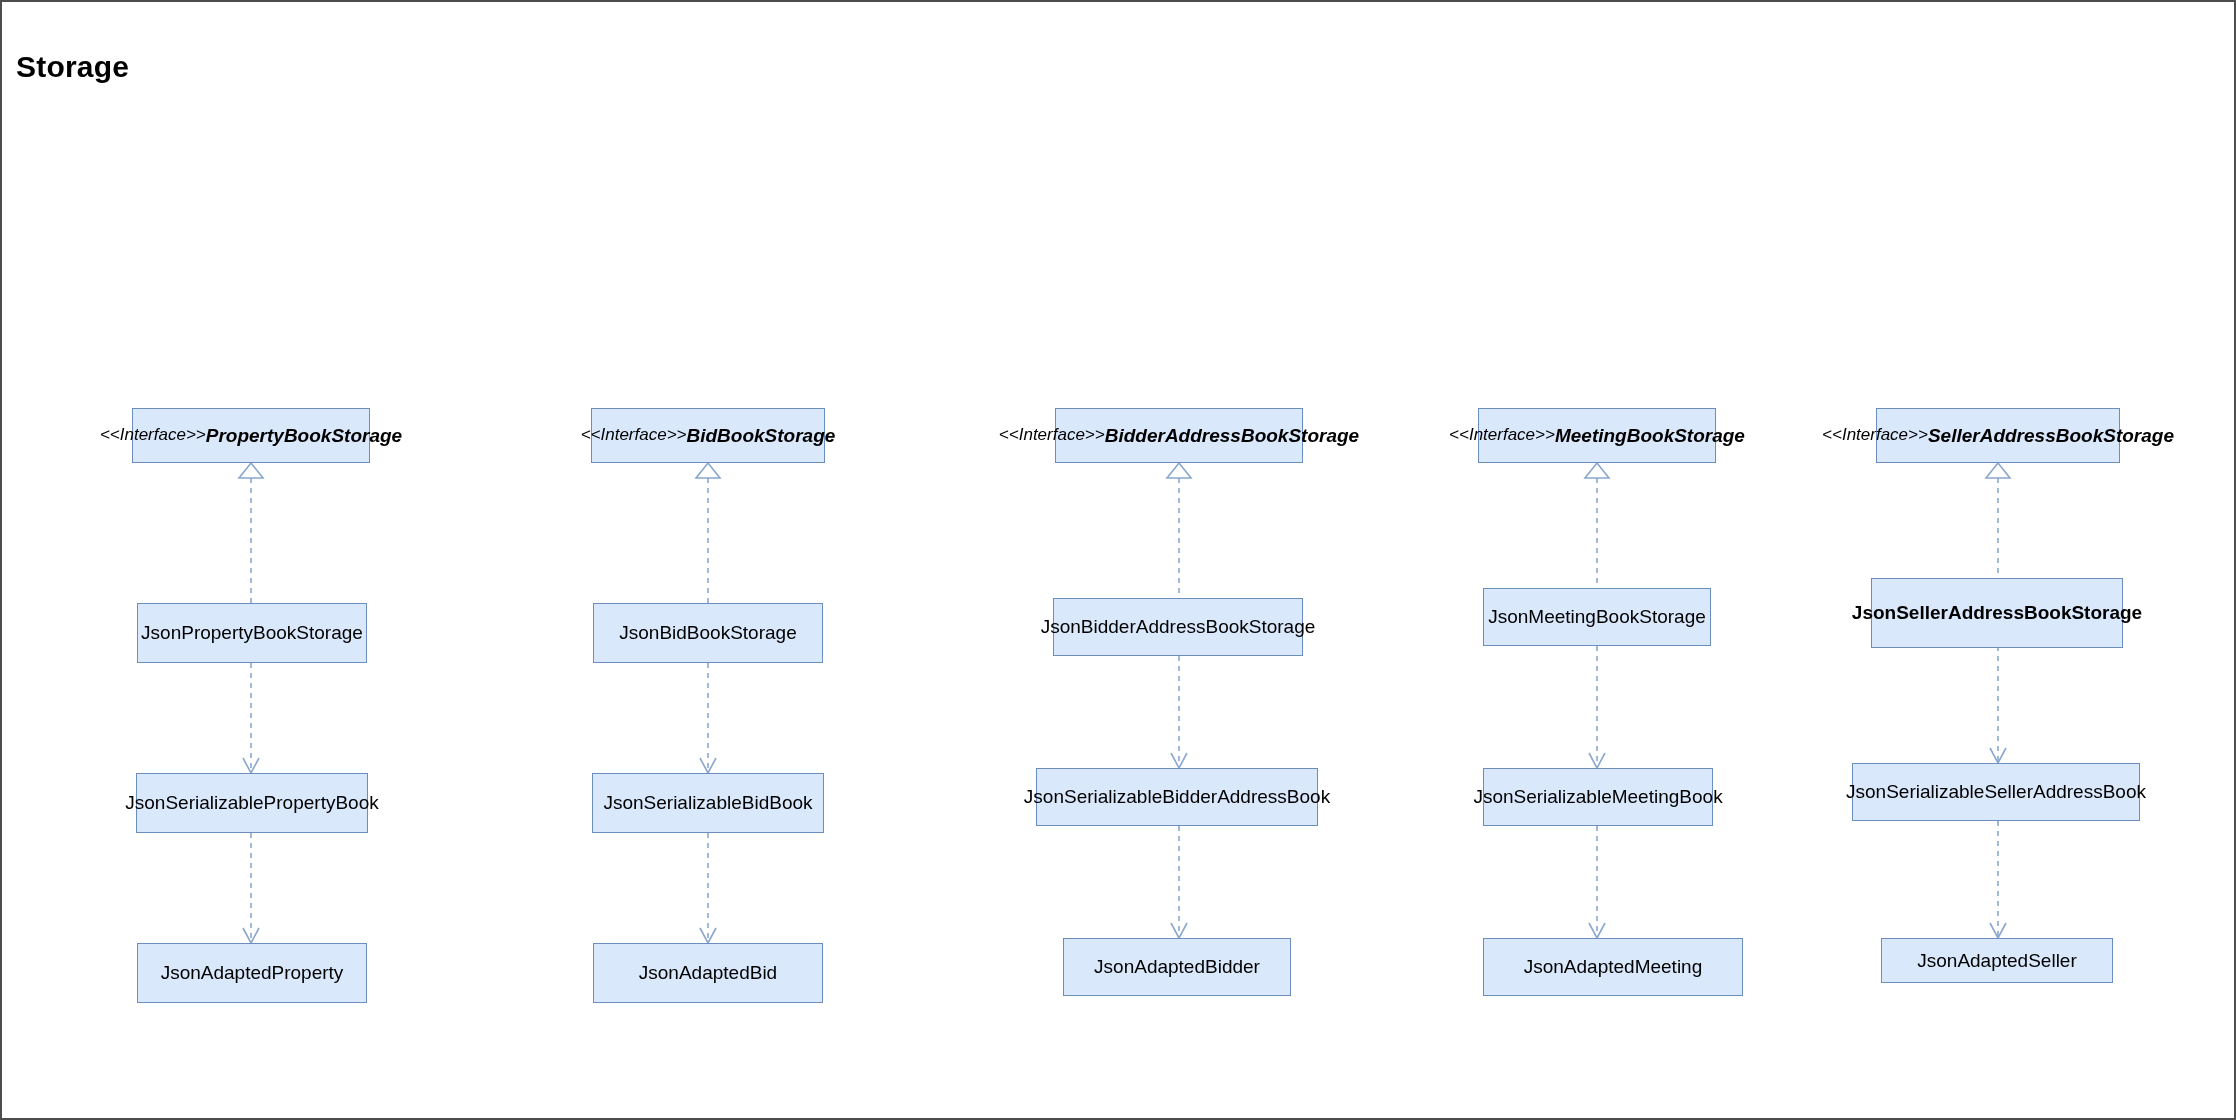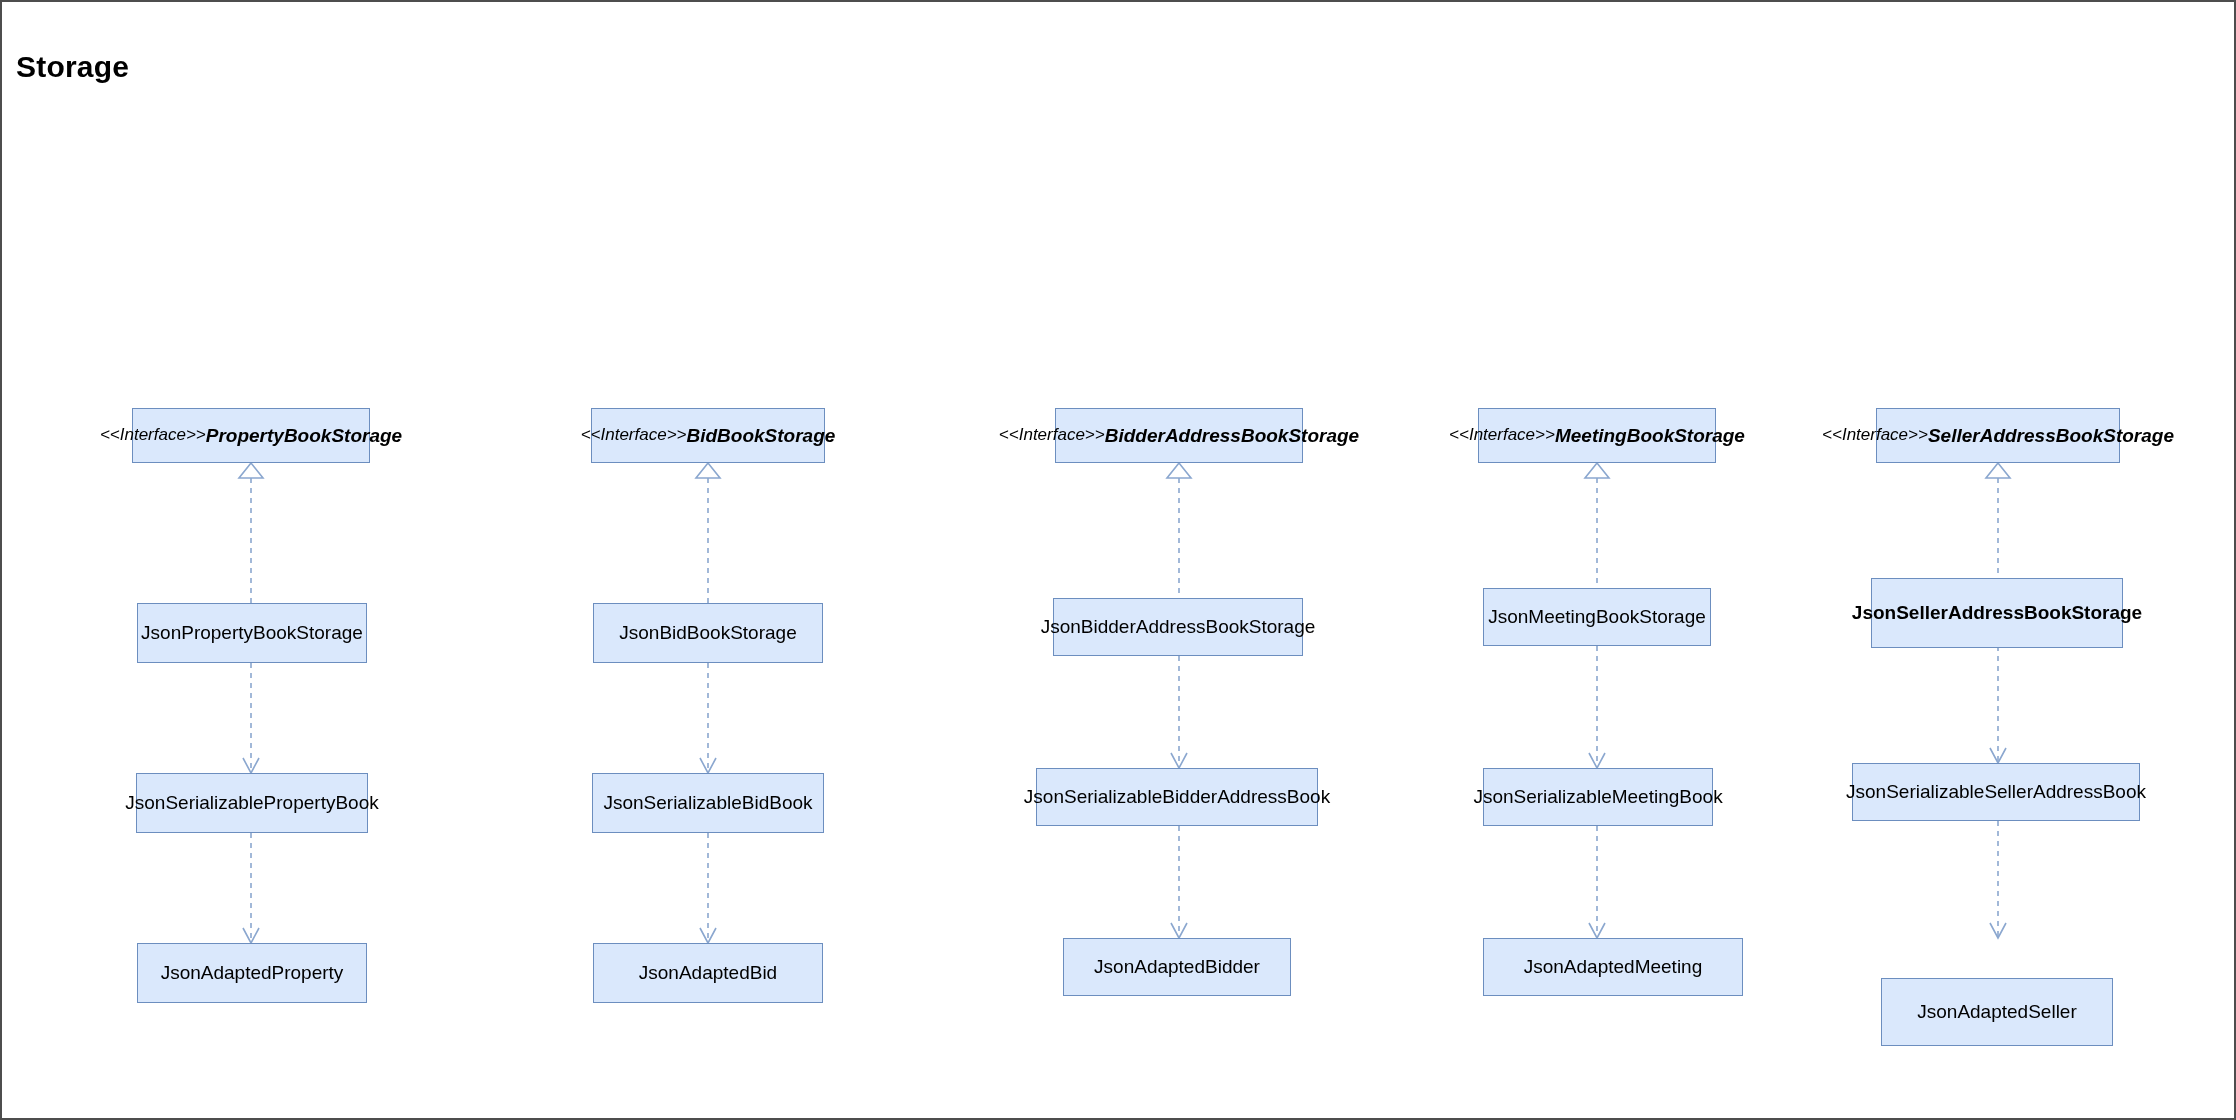--- a/index.html
+++ b/index.html
@@ -162,18 +162,18 @@
       <div class="uml-box interface" style="left: 1874px; top: 406px; width: 244px; height: 55px;">
         <div class="stereotype">&lt;&lt;Interface&gt;&gt;</div>
         <div class="cls-name">SellerAddressBookStorage</div>
       </div>
       <div class="uml-box" style="left: 1869px; top: 576px; width: 252px; height: 70px; font-weight: bold;">
         <div class="cls-name">JsonSellerAddressBookStorage</div>
       </div>
       <div class="uml-box" style="left: 1850px; top: 761px; width: 288px; height: 58px;">
         <div class="cls-name">JsonSerializableSellerAddressBook</div>
       </div>
-      <div class="uml-box" style="left: 1879px; top: 936px; width: 232px; height: 68px; margin-top: 40px;">
+      <div class="uml-box" style="left: 1879px; top: 936px; width: 232px; height: 45px;">
         <div class="cls-name">JsonAdaptedSeller</div>
       </div>
     </div>
 
 </div>
 
 </body></html>

